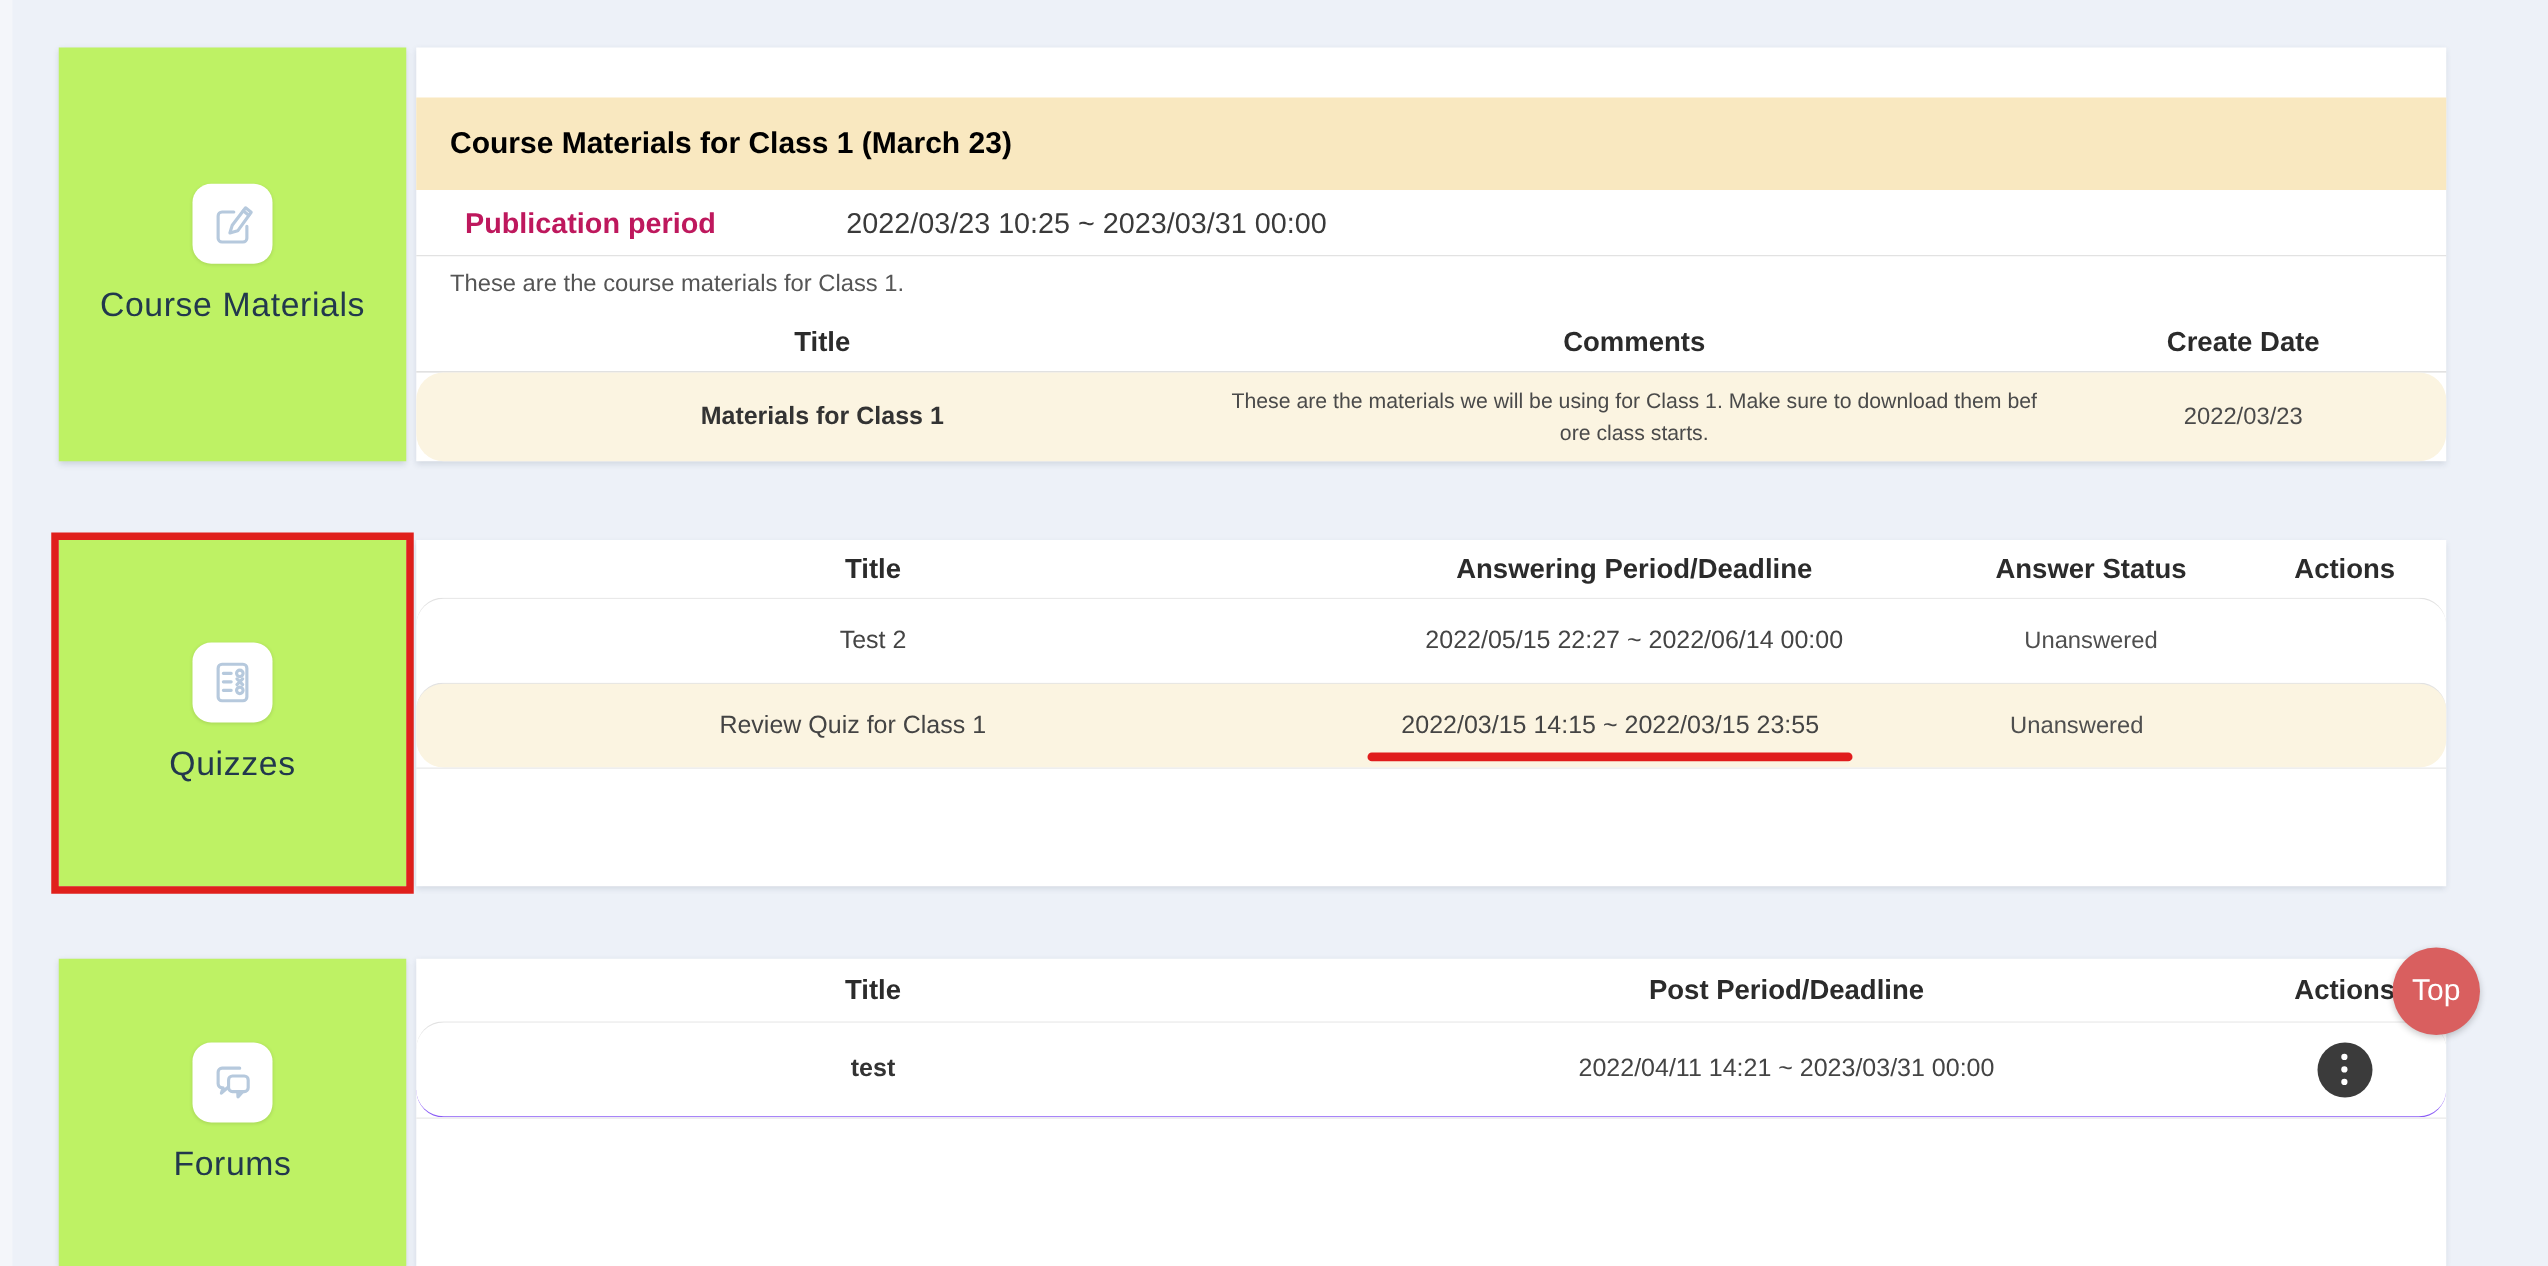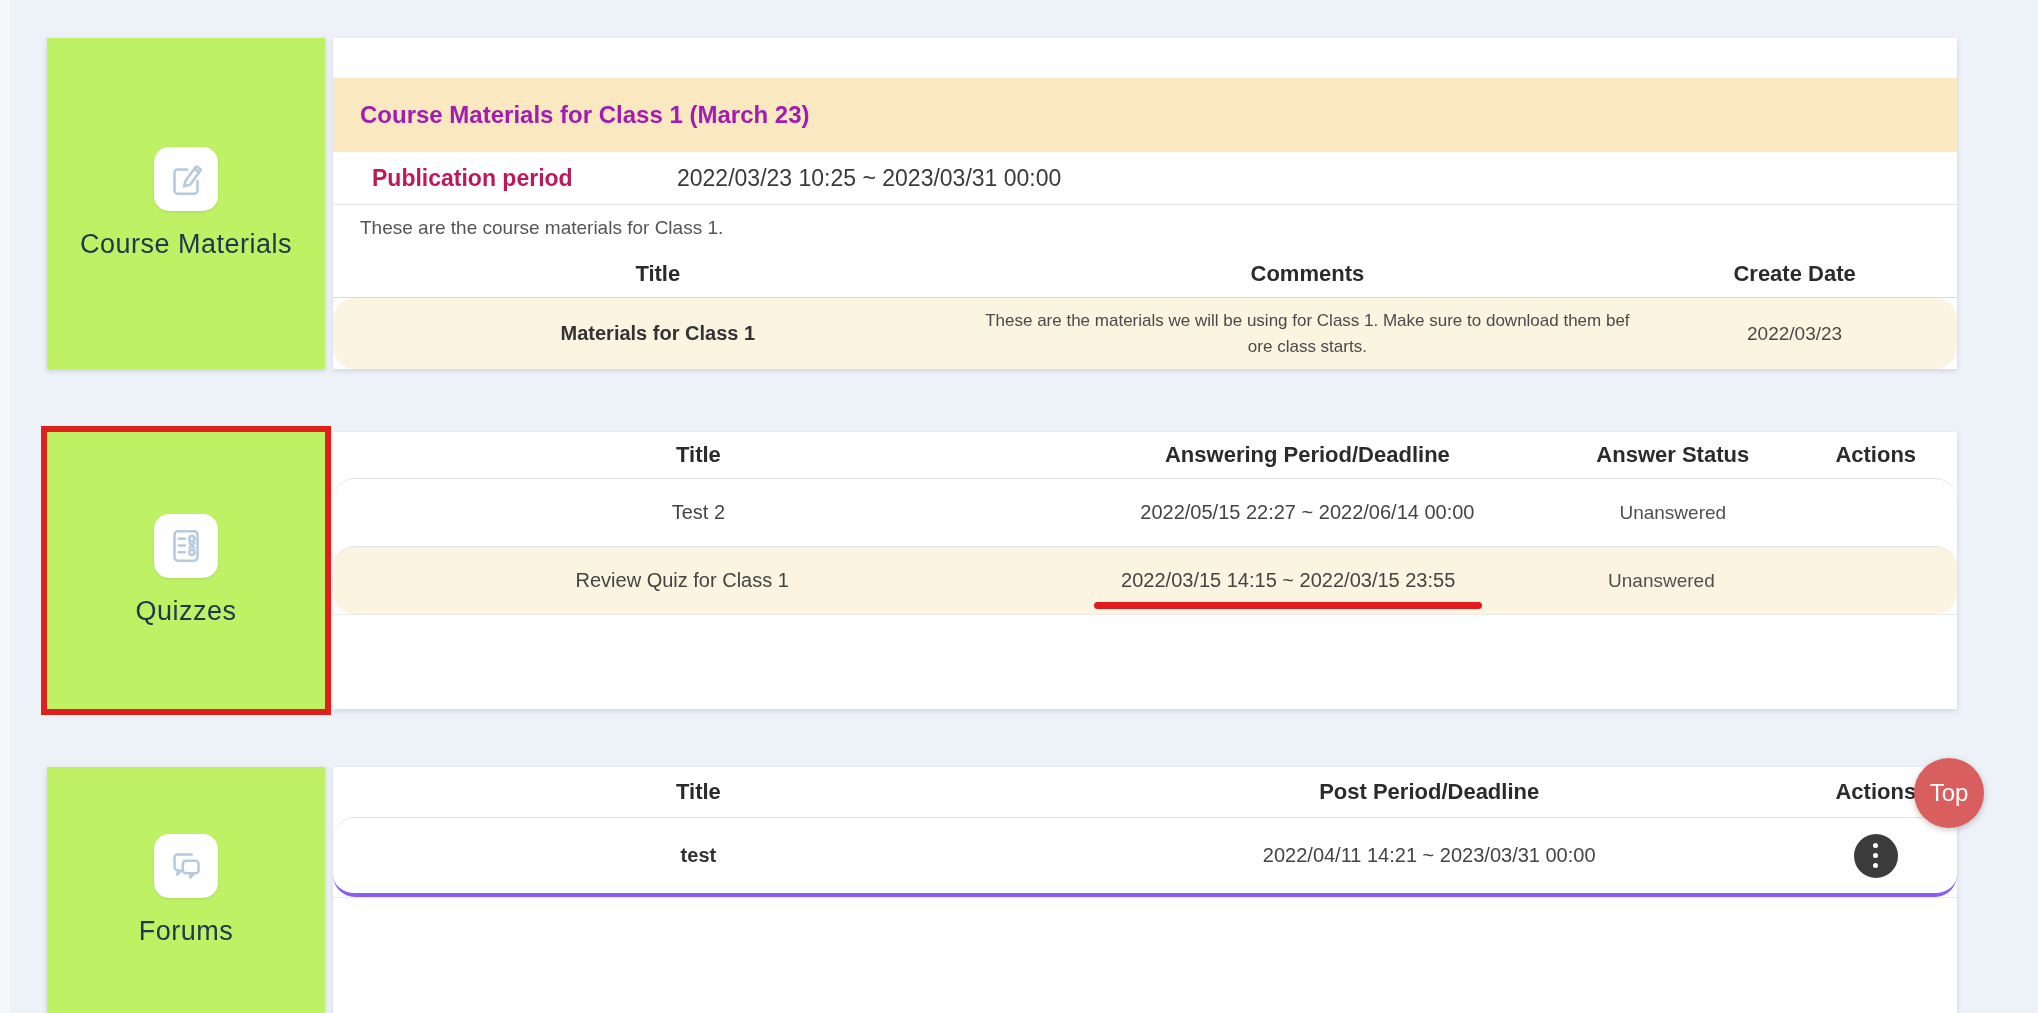--- a/index.html
+++ b/index.html
@@ -20,21 +20,21 @@
   .icon-box svg{width:46px;height:46px;}
   .icon-stroke{fill:none;stroke:#b6c9dd;stroke-width:2.4;stroke-linecap:round;stroke-linejoin:round;}
   .tile-label{font-size:27px;color:#22384d;letter-spacing:.5px;}
 
   .panel{flex:1;margin-left:8px;background:#fff;display:flex;flex-direction:column;
          box-shadow:0 2px 5px rgba(40,60,90,.15);position:relative;}
 
   
   .s1-strip{height:40px;}
   .s1-header{height:74px;background:#f9e8c0;display:flex;align-items:center;padding-left:27px;
-             font-weight:bold;font-size:24px;color:#a21caf;cursor:pointer;}
+             font-weight:bold;font-size:24px;color:#000000;cursor:pointer;}
   .s1-pubrow{height:52px;display:flex;align-items:center;border-bottom:1px solid #e2e2e2;}
   .pub-label{width:344px;box-sizing:border-box;padding-left:39px;font-weight:bold;font-size:23px;color:#be185d;}
   .pub-value{font-size:23px;color:#3a3a3a;}
   .s1-desc{height:46px;display:flex;align-items:center;padding-left:27px;font-size:19px;color:#555;}
 
   .thead{display:flex;align-items:center;}
   .th{font-weight:bold;font-size:22px;color:#2b2b2b;text-align:center;box-sizing:border-box;}
   .row{display:flex;align-items:center;border-radius:22px;}
   .td{text-align:center;box-sizing:border-box;font-size:20px;color:#444;}
   .c40{width:40%;} .c20{width:20%;} .c45{width:45%;} .c30{width:30%;} .c15{width:15%;} .c10{width:10%;}
@@ -51,21 +51,21 @@
   .s2-row{height:67px;border-top:1px solid #e2e2e2;}
   .s2-row.hl{background:#fbf4e1;gap:24px;}
   .cell-period{position:relative;height:100%;display:flex;align-items:center;justify-content:center;}
   .red-underline{position:absolute;left:50%;transform:translateX(-50%);bottom:5px;width:388px;height:7px;
                  border-radius:4px;background:#e01c1c;}
   .cell-status{font-size:19px;color:#4f4f4f;}
   .filler{flex:1;border-top:1px solid #e9e9e9;}
 
   
   .s3-thead{height:50px;}
-  .s3-row{height:75px;border-top:1px solid #e2e2e2;border-bottom:4px solid #8b5cf6;}
+  .s3-row{height:75px;border-top:1px solid #e2e2e2;border-bottom:1px solid #8b5cf6;}
   .kebab{width:44px;height:44px;border-radius:50%;background:#3b3b3b;margin:0 auto;display:flex;
          flex-direction:column;align-items:center;justify-content:center;gap:5px;cursor:pointer;}
   .kebab i{width:5px;height:5px;border-radius:50%;background:#fff;}
 
   .top-btn{position:absolute;left:1914px;top:758px;width:70px;height:70px;border-radius:50%;
            background:#d95f5f;color:#fff;font-size:24px;display:flex;align-items:center;justify-content:center;
            z-index:10;box-shadow:0 2px 6px rgba(0,0,0,.22);cursor:pointer;}
   .link{cursor:pointer;}
 </style>
 </head>

